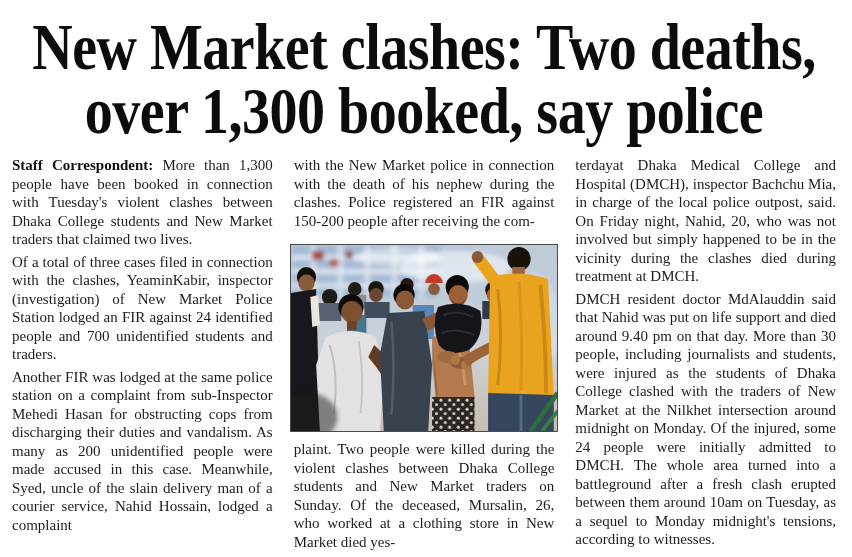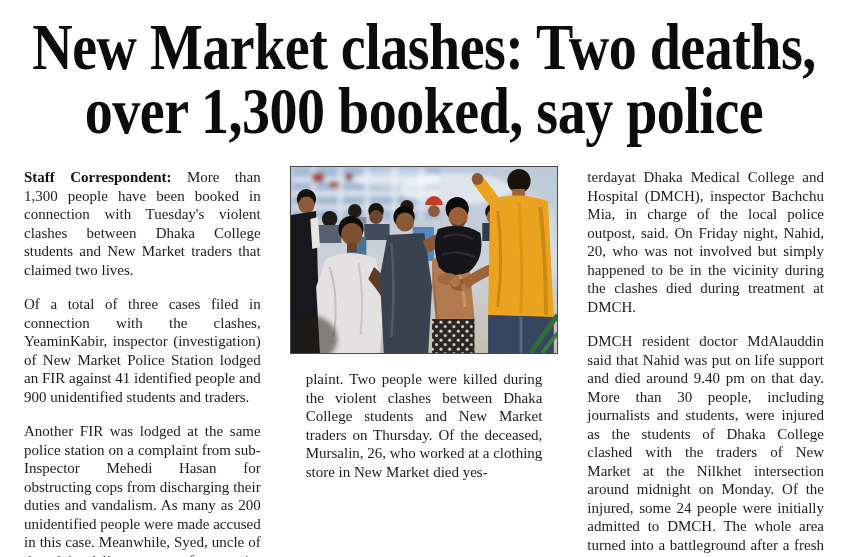--- a/index.html
+++ b/index.html
@@ -37,21 +37,21 @@
   .col {
     flex: 1 1 0;
     min-width: 0;
     font-size: 15px;
     line-height: 18.5px;
     color: #1c1c1c;
     text-align: justify;
     hyphens: auto;
     -webkit-hyphens: auto;
   }
-  .col p { margin: 16px; }
+  .col p { margin: 4px; }
   .byline { font-weight: 700; color: #111; }
   figure.photo {
     margin: 14px 0 8px 0;
     padding: 0;
     height: 188px;
     border: 1px solid #4a4a4a;
     background: #c7d1dd;
   }
   figure.photo svg { display: block; width: 100%; height: 100%; }
 </style>
@@ -62,25 +62,26 @@
 
   <h1 class="headline">
     <span class="hl-line">New Market clashes: Two deaths,</span>
     <span class="hl-line">over 1,300 booked, say police</span>
   </h1>
 
   <div class="columns">
 
     <div class="col">
       <p><span class="byline">Staff Correspondent:</span> <span>More than 1,300 people have been booked in connection with Tuesday's violent clashes between Dhaka College students and New Market traders that claimed two lives.</span></p>
-      <p>Of a total of three cases filed in connection with the clashes, YeaminKabir, inspector (investigation) of New Market Police Station lodged an FIR against 41 identified people and 900 unidentified students and traders.</p>
+      <p>Of a total of three cases filed in connection with the clashes, YeaminKabir, inspector (investigation) of New Market Police Station lodged an FIR against 24 identified people and 700 unidentified students and traders.</p>
       <p>Another FIR was lodged at the same police station on a complaint from sub-Inspector Mehedi Hasan for obstructing cops from discharging their duties and vandalism. As many as 200 unidentified people were made accused in this case. Meanwhile, Syed, uncle of the slain delivery man of a courier service, Nahid Hossain, lodged a complaint</p>
     </div>
 
     <div class="col">
+      <p>with the New Market police in connection with the death of his nephew during the clashes. Police registered an FIR against 150-200 people after receiving the com-</p>
 
       <figure class="photo">
         <svg viewBox="0 0 276 186" preserveAspectRatio="none">
           <defs>
             <linearGradient id="bg" x1="0" y1="0" x2="0" y2="1">
               <stop offset="0" stop-color="#b9c8da"></stop>
               <stop offset="0.55" stop-color="#ccd2d7"></stop>
               <stop offset="1" stop-color="#c7beb0"></stop>
             </linearGradient>
             <filter id="soft" x="-20%" y="-20%" width="140%" height="140%">
@@ -200,21 +201,21 @@
 
           <g>
             <path d="M248,186 L276,148" stroke="#2f6d3c" stroke-width="5" fill="none"></path>
             <path d="M260,186 L276,166" stroke="#3b7d48" stroke-width="4" fill="none"></path>
           </g>
 
           <ellipse cx="18" cy="172" rx="30" ry="24" fill="#241c14" opacity="0.5" filter="url(#soft)"></ellipse>
         </svg>
       </figure>
 
-      <p>plaint. Two people were killed during the violent clashes between Dhaka College students and New Market traders on Thursday. Of the deceased, Mursalin, 26, who worked at a clothing store in New Market died yes-</p>
+      <p>plaint. Two people were killed during the violent clashes between Dhaka College students and New Market traders on Sunday. Of the deceased, Mursalin, 26, who worked at a clothing store in New Market died yes-</p>
     </div>
 
     <div class="col">
       <p>terdayat Dhaka Medical College and Hospital (DMCH), inspector Bachchu Mia, in charge of the local police outpost, said. On Friday night, Nahid, 20, who was not involved but simply happened to be in the vicinity during the clashes died during treatment at DMCH.</p>
       <p>DMCH resident doctor MdAlauddin said that Nahid was put on life support and died around 9.40 pm on that day. More than 30 people, including journalists and students, were injured as the students of Dhaka College clashed with the traders of New Market at the Nilkhet intersection around midnight on Monday. Of the injured, some 24 people were initially admitted to DMCH. The whole area turned into a battleground after a fresh clash erupted between them around 10am on Tuesday, as a sequel to Monday midnight's tensions, according to witnesses.</p>
     </div>
 
   </div>
 </div>
 

